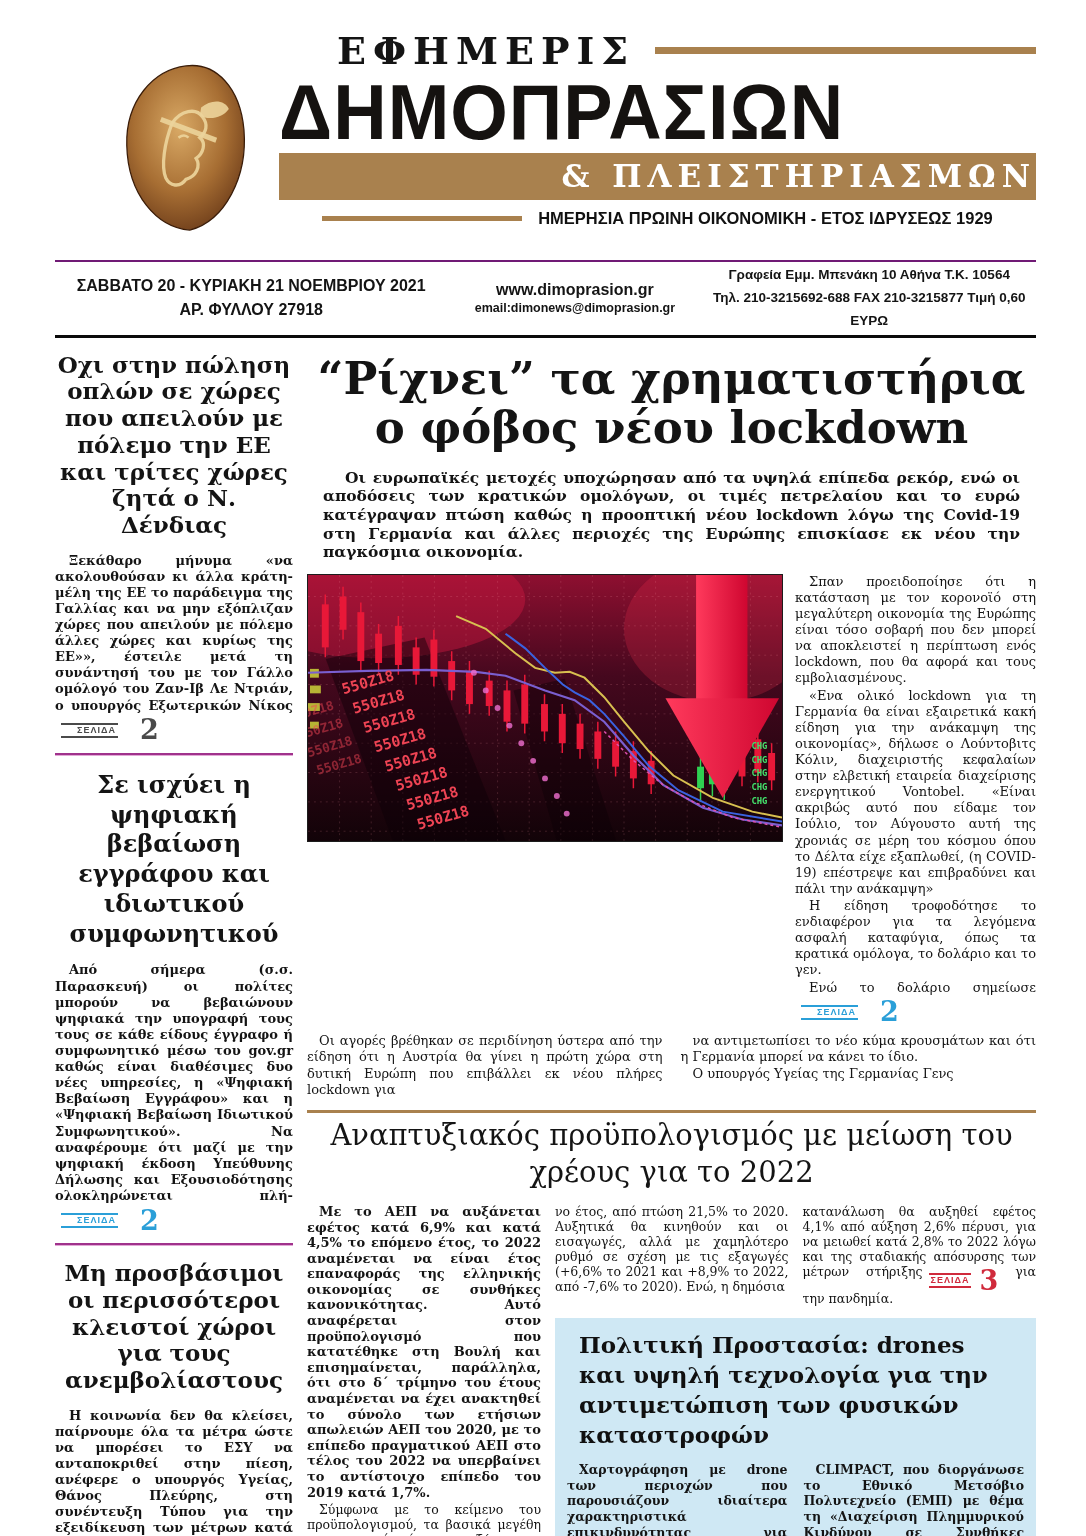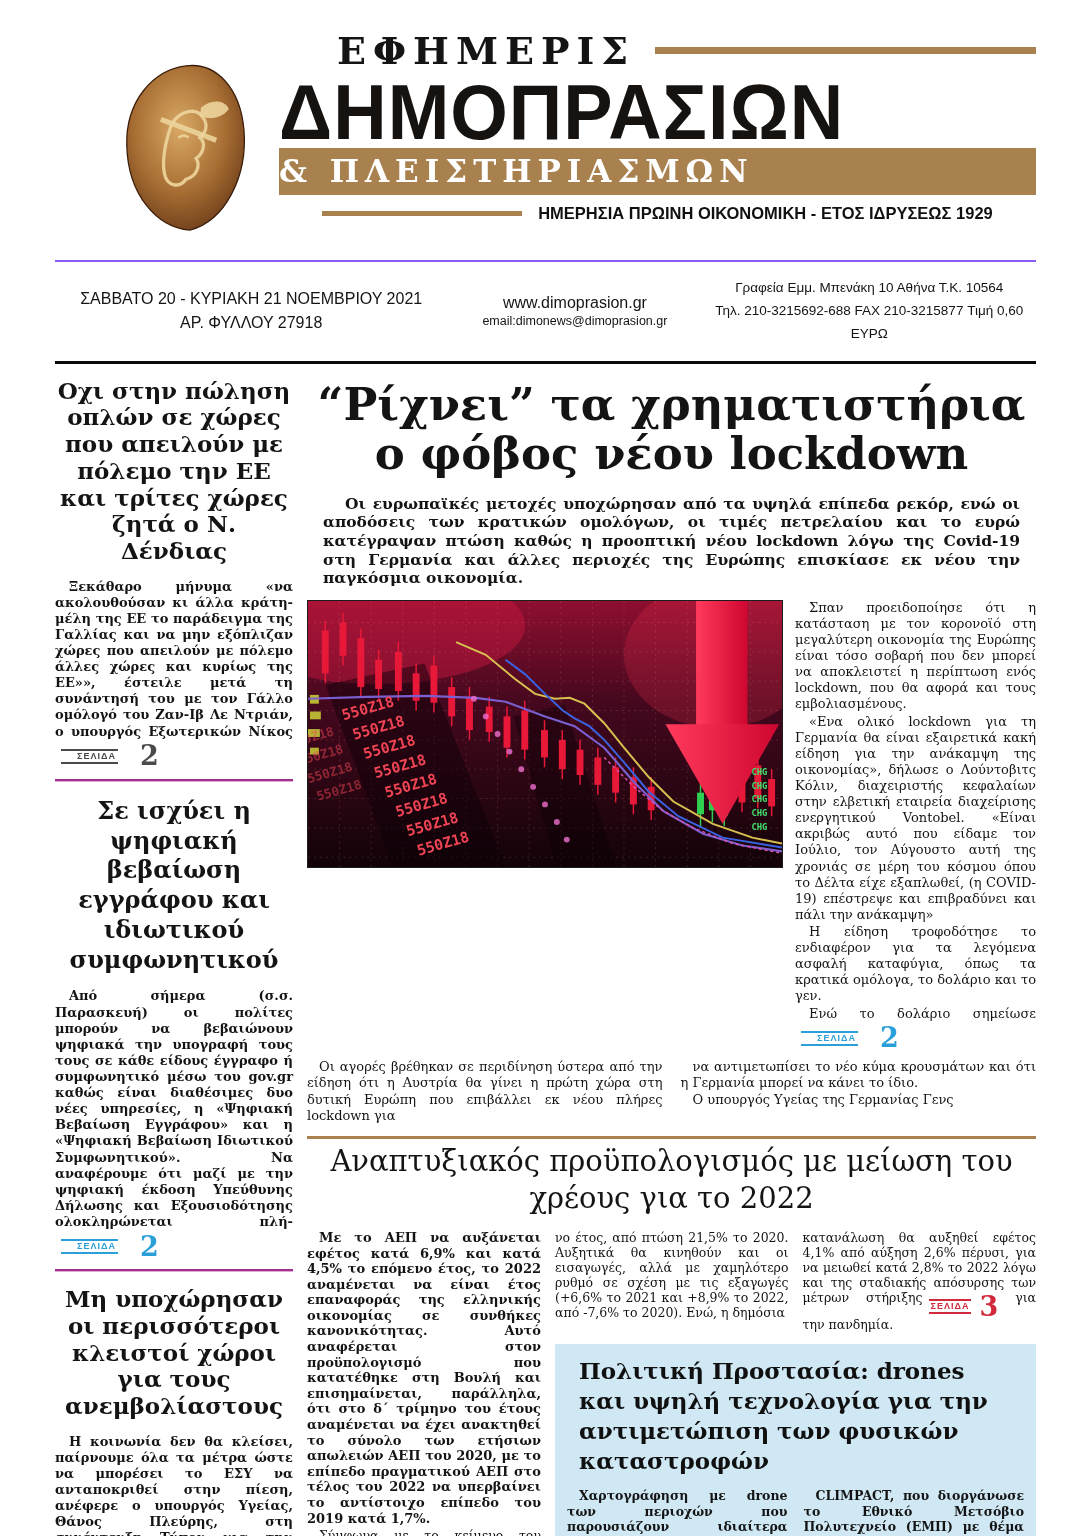--- a/index.html
+++ b/index.html
@@ -9,27 +9,27 @@
   :root{--brown:#a9814e;--purple:#a0328c;--bluebox:#cfe8f4;--maroon:#a55a68}
 
   
   .masthead{display:flex;align-items:flex-start;padding-left:68px;height:228px}
   .coin{width:126px;height:172px;margin-top:34px;flex:none}
   .mast-text{flex:1;margin-left:30px;display:flex;flex-direction:column}
   .kicker-row{display:flex;align-items:center;gap:20px;margin-left:58px}
   .kicker{font-weight:bold;font-size:38px;letter-spacing:7px}
   .kicker-rule{flex:1;height:7px;background:var(--brown)}
   .mast-title{font-family:"Liberation Sans",sans-serif;font-weight:900;font-size:74px;line-height:1.02;letter-spacing:1px;transform:scaleY(1.05);transform-origin:top left;color:#151210}
-  .mast-band{background:var(--brown);color:#fff;text-align:left;font-weight:bold;font-size:31px;letter-spacing:6px;padding:5px 0 6px;}
+  .mast-band{background:var(--brown);color:#fff;text-align:right;font-weight:bold;font-size:31px;letter-spacing:6px;padding:5px 0 6px;margin-top:5px}
   .tagline-row{display:flex;align-items:center;justify-content:center;margin-top:9px;gap:16px}
   .tag-rule{width:200px;height:5px;background:var(--brown)}
   .tagline{font-family:"Liberation Sans",sans-serif;font-weight:bold;font-size:16.5px;color:#111}
 
   
-  .dateline{display:flex;align-items:center;border-top:2px solid #8b5cf6;border-bottom:3px solid #0a0a0a;padding:15px 0;margin-top:4px;font-family:"Liberation Sans",sans-serif;font-weight:normal}
+  .dateline{display:flex;align-items:center;border-top:2px solid #701a75;border-bottom:3px solid #0a0a0a;padding:2px 0;margin-top:4px;font-family:"Liberation Sans",sans-serif;font-weight:bold}
   .dl-cell{text-align:center}
   .dl-left{width:40%;font-size:16px;line-height:1.55}
   .dl-center{width:26%}
   .dl-center .site{font-size:16px}
   .dl-center .email{font-size:12.5px;margin-top:2px}
   .dl-right{width:34%;font-size:13.5px;line-height:1.7}
 
   
   .content{display:flex;gap:14px;margin-top:10px}
   .sidebar{width:238px;flex:none}
@@ -151,21 +151,21 @@
         <div class="sb-body">
           <p class="b"><span>Από σήμερα (σ.σ. Παρασκευή) οι πολίτες μπορούν να βεβαιώνουν ψηφιακά την υπογραφή τους τους σε κάθε είδους έγγραφο ή συμφωνητικό μέσω του gov.gr καθώς είναι διαθέσιμες δυο νέες υπηρεσίες, η «Ψηφιακή Βεβαίωση Εγγράφου» και η «Ψηφιακή Βεβαίωση Ιδιωτικού Συμφωνητικού». Να αναφέρουμε ότι μαζί με την ψηφιακή έκδοση Υπεύθυνης Δήλωσης και Εξουσιοδότησης ολοκληρώνεται πλή-</span><span class="selida" style="--bc:#2a9fd8">
                 <span class="selida-word">ΣΕΛΙΔΑ</span>
                 <span class="selida-num">2</span>
               </span></p>
         </div>
       </article>
       <div class="sb-divider"></div>
 
       <article>
-        <h2 class="sb-headline">Μη υποχώρησαν οι περισσότεροι κλειστοί χώροι για τους ανεμβολίαστους</h2>
+        <h2 class="sb-headline">Μη προσβάσιμοι οι περισσότεροι κλειστοί χώροι για τους ανεμβολίαστους</h2>
         <div class="sb-body">
           <p class="b">Η κοινωνία δεν θα κλείσει, παίρνουμε όλα τα μέτρα ώστε να μπορέσει το ΕΣΥ να ανταποκριθεί στην πίεση, ανέφερε ο υπουργός Υγείας, Θάνος Πλεύρης, στη συνέντευξη Τύπου για την εξειδίκευση των μέτρων κατά της πανδημίας. «Πάνω από το 85% όσων νοσηλεύονται στις ΜΕΘ ή χάνουν τη ζωή τους είναι ανεμβολίαστοι. Οι κλίνες ΜΕΘ έχουν υπερδιπλασιαστεί και διατίθενται 12.000 άτομα προσωπικό», πρόσθεσε.</p>
 
         </div>
       </article>
 
     </aside>
 
     <div class="main">
 

